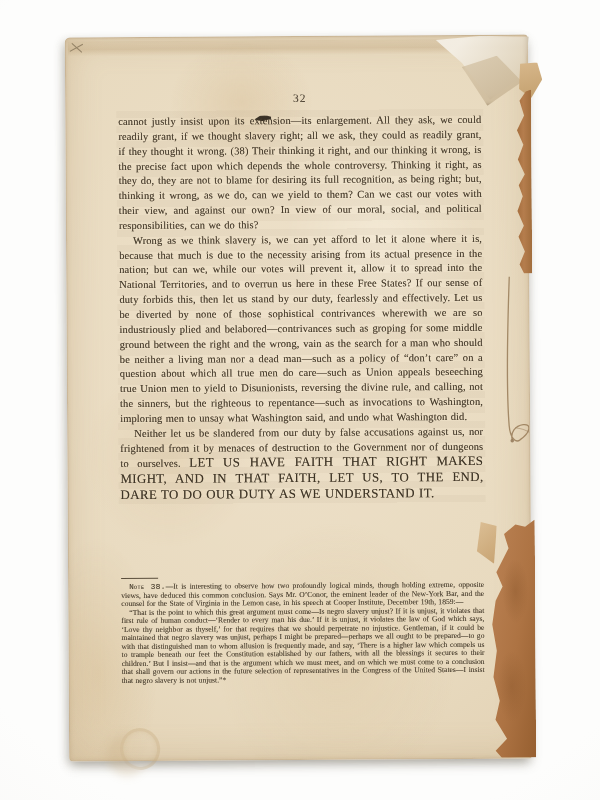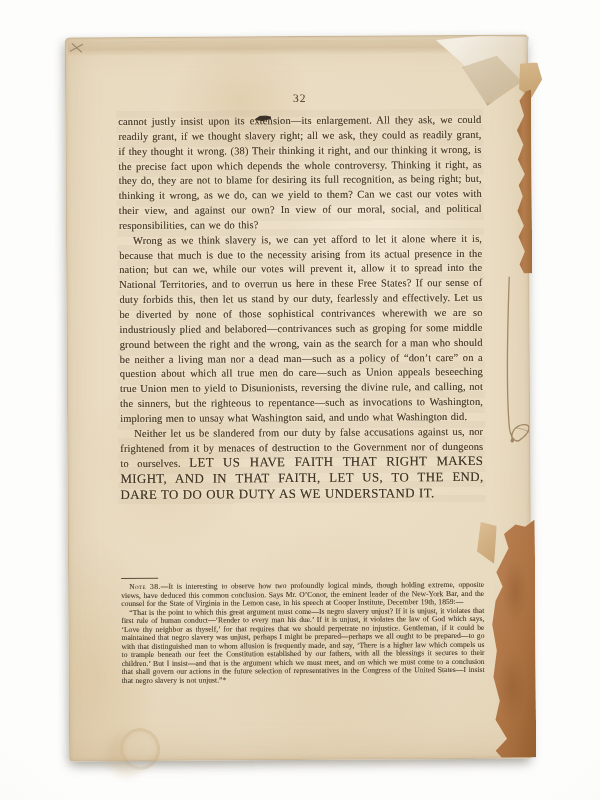--- a/index.html
+++ b/index.html
@@ -96,21 +96,21 @@
   .para + .para{text-indent:14px;}
   .caps{font-size:12.9px;letter-spacing:0.35px;line-height:15.4px;color:#3d3426;}
   .footnote{
     position:absolute;left:52px;top:540px;width:363px;
     font-size:7.6px;line-height:8.55px;color:#4a4031;
     text-align:justify;word-spacing:0.4px;
     text-shadow:0 0 0.4px rgba(90,75,55,0.5);
   }
   .fn-rule{width:37px;height:1px;background:#5a4e3c;margin:0 0 4px 0;}
   .fn-para{margin:0;text-indent:8px;}
-  .fn-label{font-variant:small-caps;letter-spacing:0.4px;}
+  .fn-label{font-variant:small-caps;letter-spacing:0.4px;font-family:Liberation Mono, monospace;}
   .stain{
     position:absolute;left:50px;top:690px;width:34px;height:36px;pointer-events:none;
     border:3px solid rgba(193,162,115,0.30);border-radius:50%;
     box-shadow:inset 0 0 5px rgba(193,162,115,0.25), -14px 4px 8px rgba(200,172,126,0.25);
     transform:rotate(-8deg);
   }
 </style>
 </head>
 <body>
 

